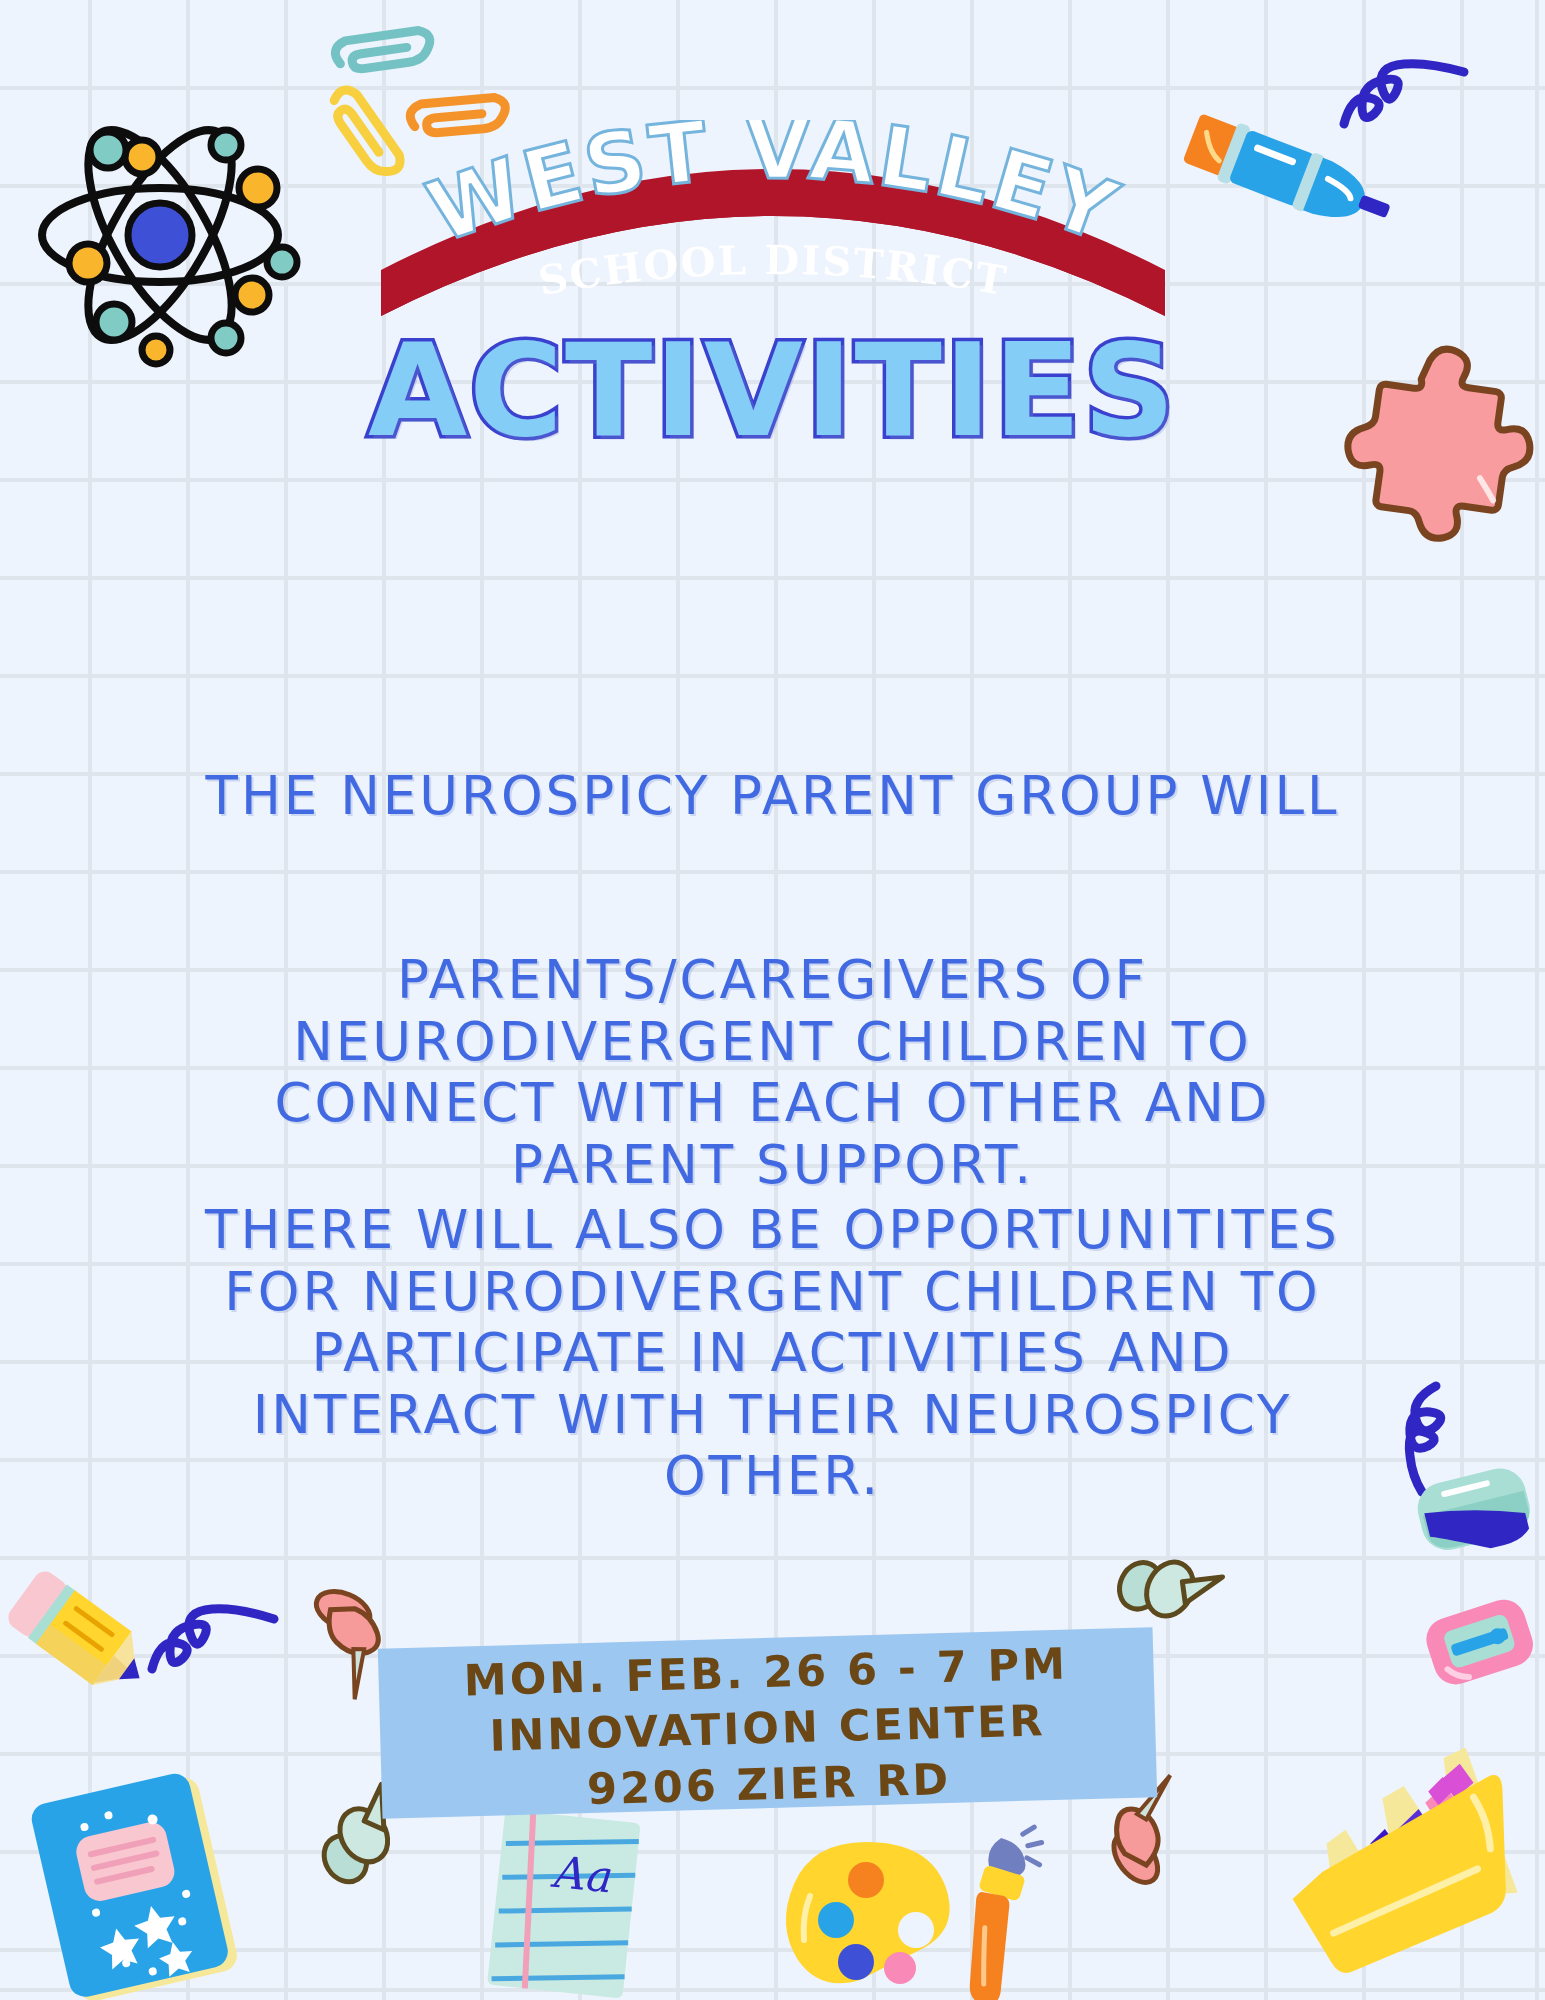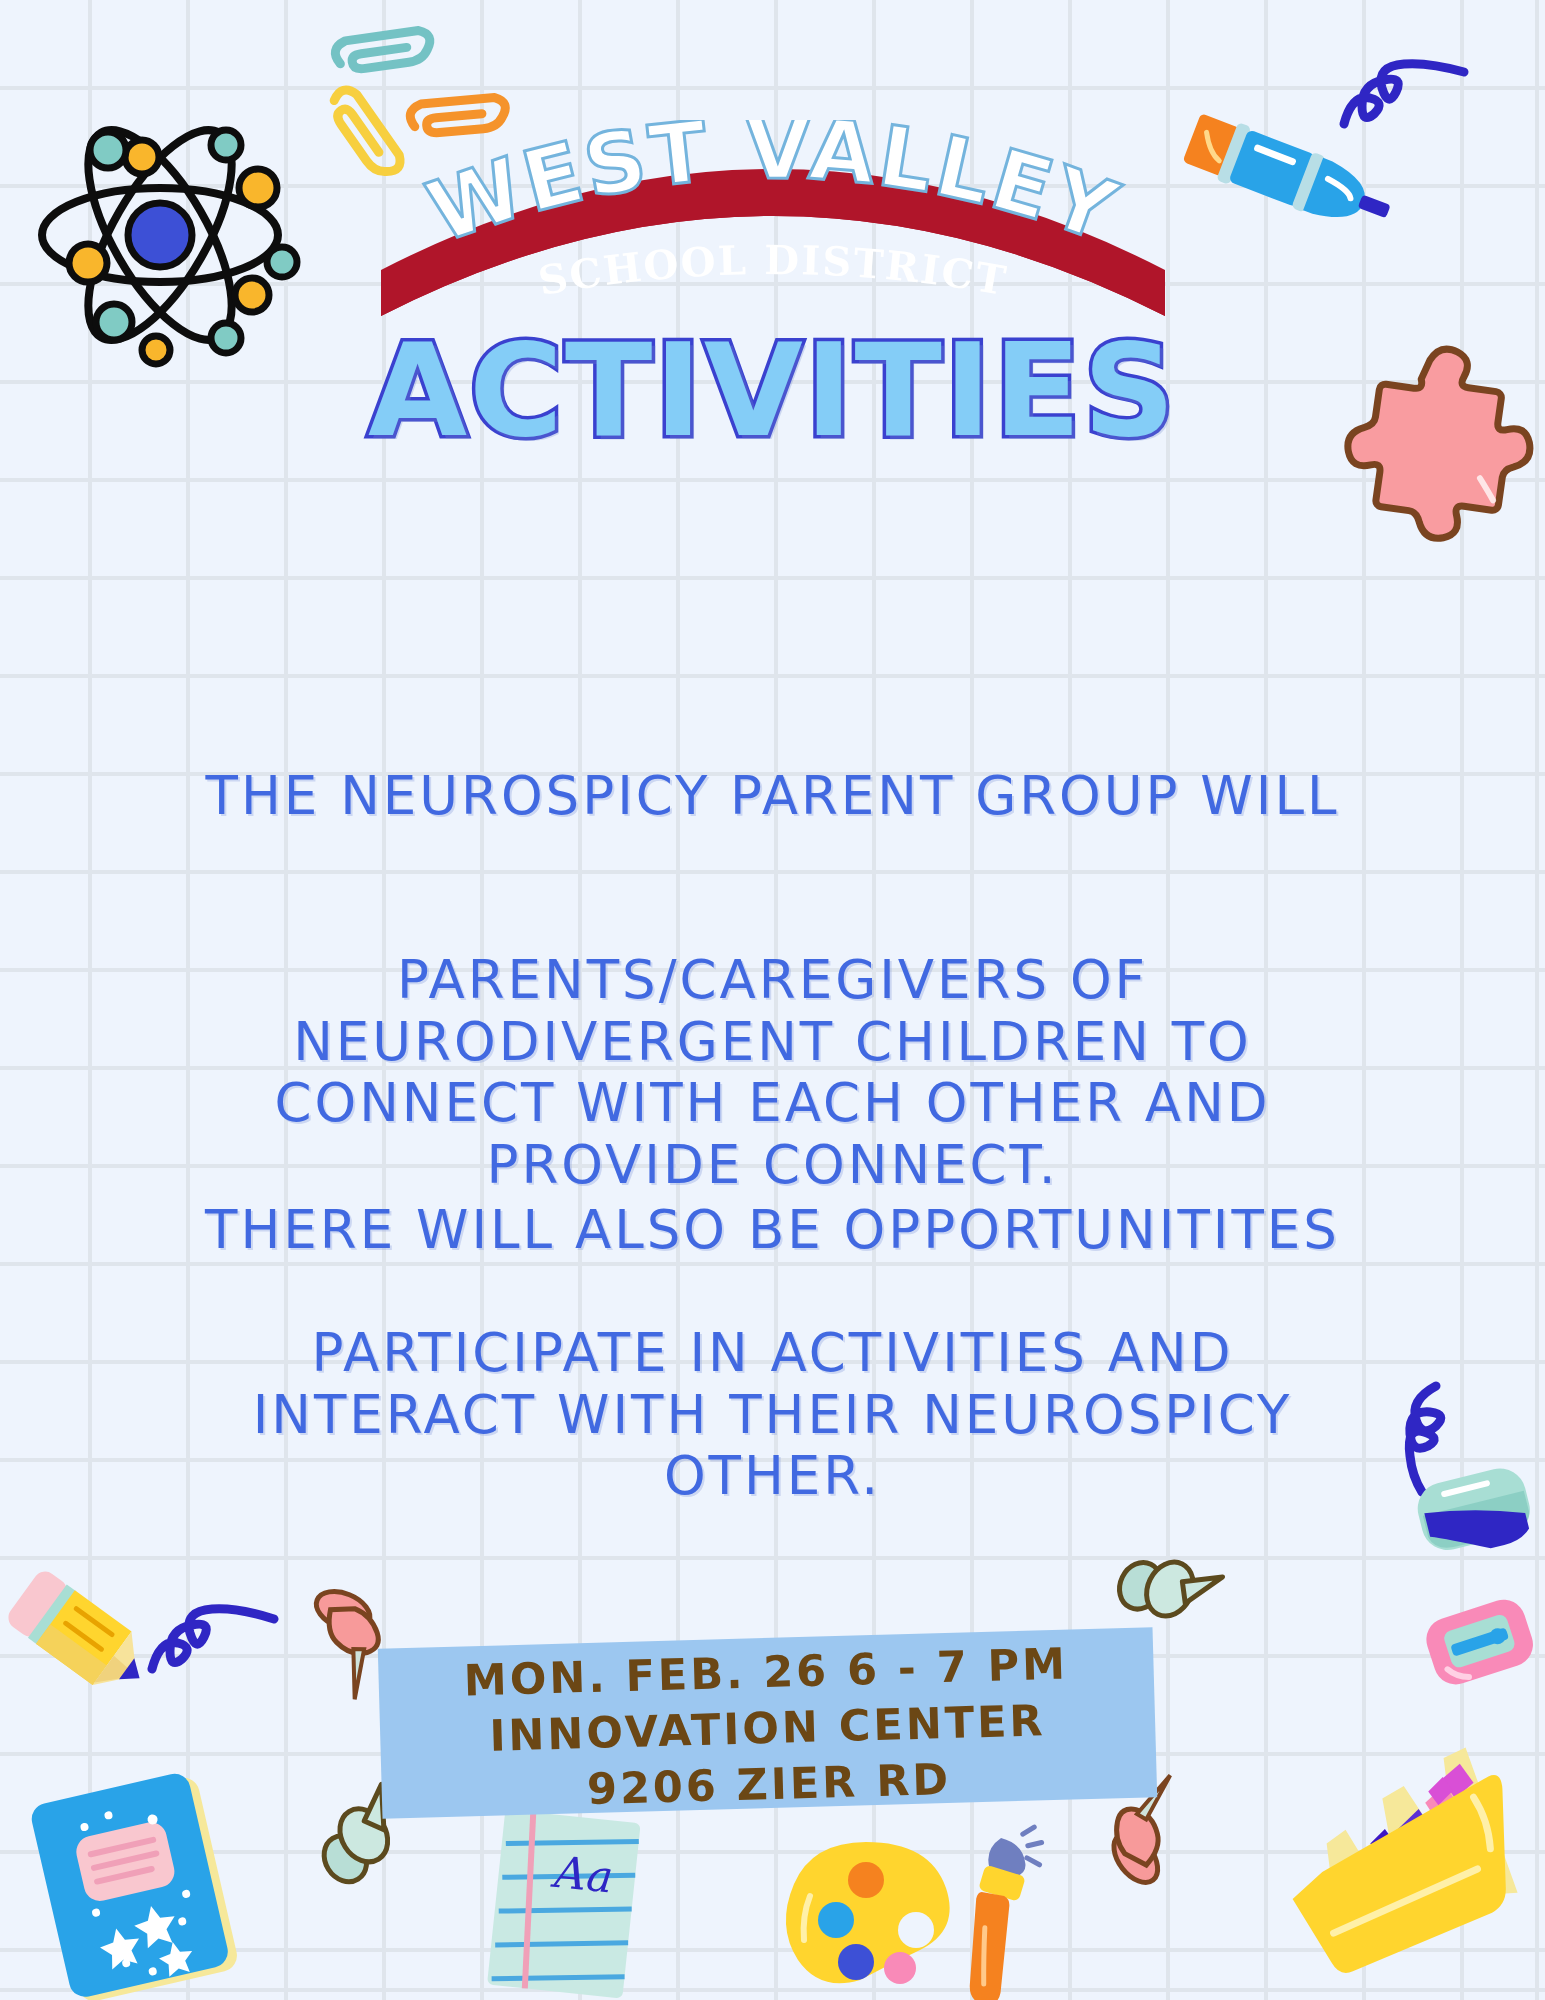--- a/index.html
+++ b/index.html
@@ -181,25 +181,25 @@
   </div>
 
   <div class="body-copy">
     <p class="para1">
       <span>THE NEUROSPICY PARENT GROUP WILL</span><br>
       <br>
       <br>
       <span>PARENTS/CAREGIVERS OF</span><br>
       <span>NEURODIVERGENT CHILDREN TO</span><br>
       <span>CONNECT WITH EACH OTHER AND</span><br>
-      <span>PROVIDE CONNECT.</span>
+      <span>PARENT SUPPORT.</span>
     </p>
     <p class="para2">
       <span>THERE WILL ALSO BE OPPORTUNITITES</span><br>
-      <br>
+      <span>FOR NEURODIVERGENT CHILDREN TO</span><br>
       <span>PARTICIPATE IN ACTIVITIES AND</span><br>
       <span>INTERACT WITH THEIR NEUROSPICY</span><br>
       <span>OTHER.</span>
     </p>
   </div>
 
   <div class="deco" style="left:1398px;top:1380px;">
     <svg width="80" height="130" viewBox="0 0 80 130">
       <path d="M38 6 q-26 14 -20 34 q6 18 20 6 q12 -12 -6 -14 q-22 -2 -20 22 q2 20 18 12 q14 -8 -4 -14 q-18 -6 -14 24 q2 20 12 36" fill="none" stroke="#2f26c4" stroke-width="9" stroke-linecap="round"></path>
     </svg>

